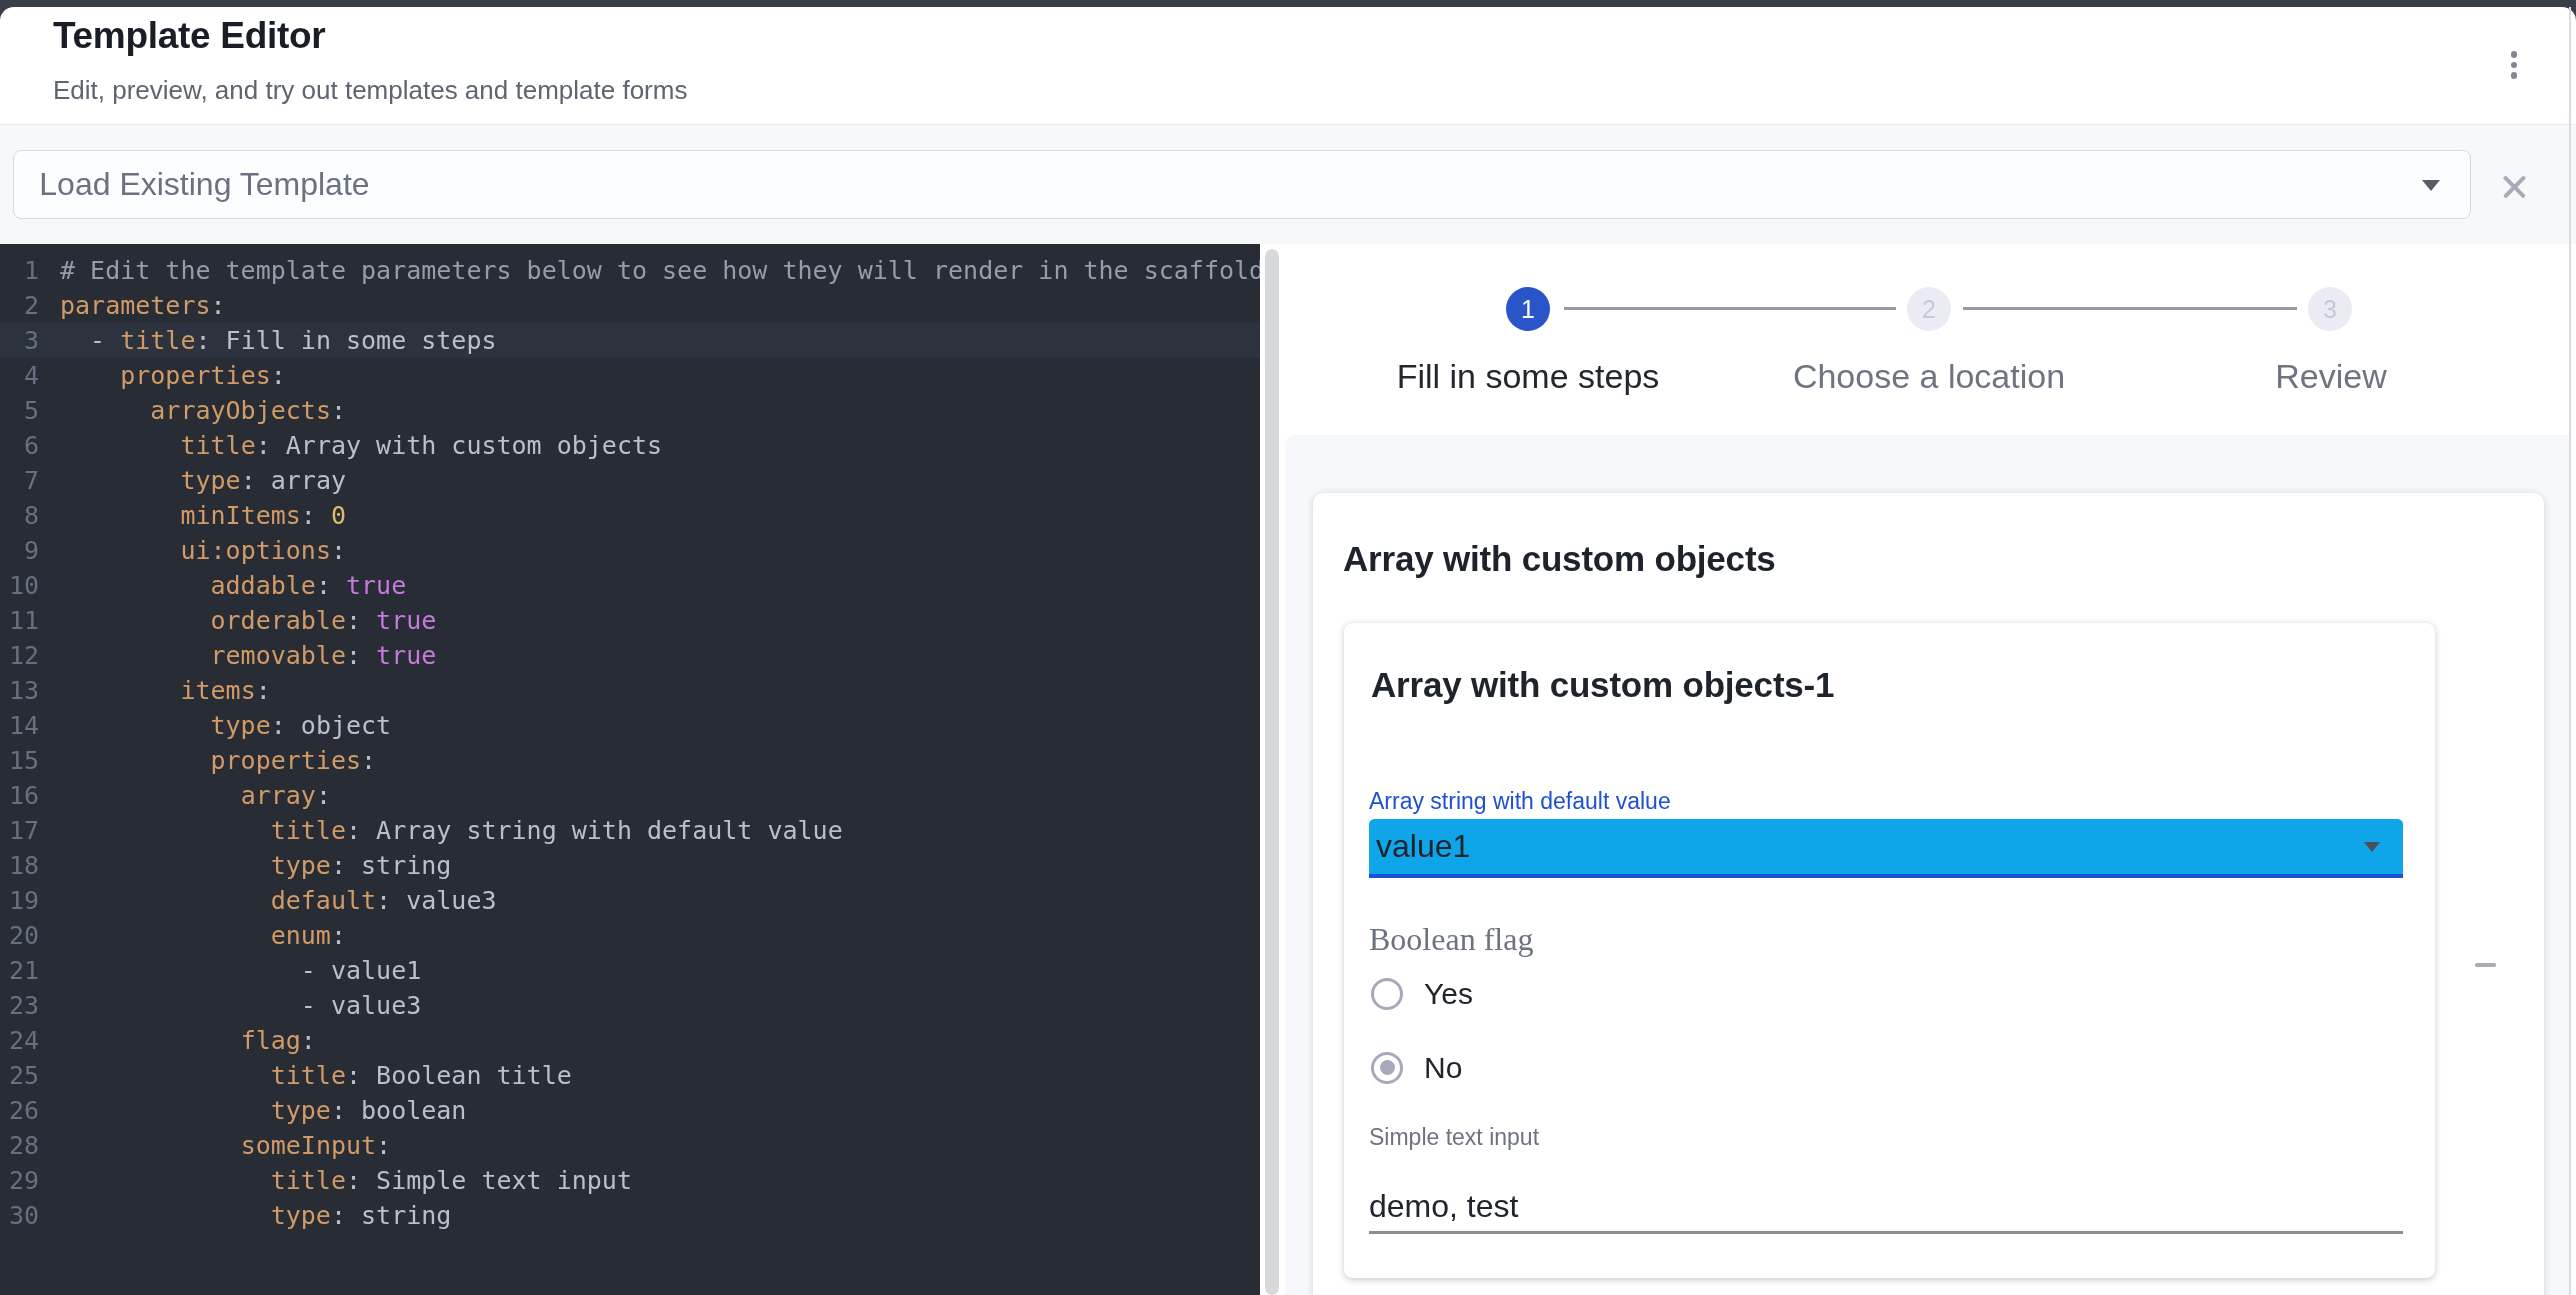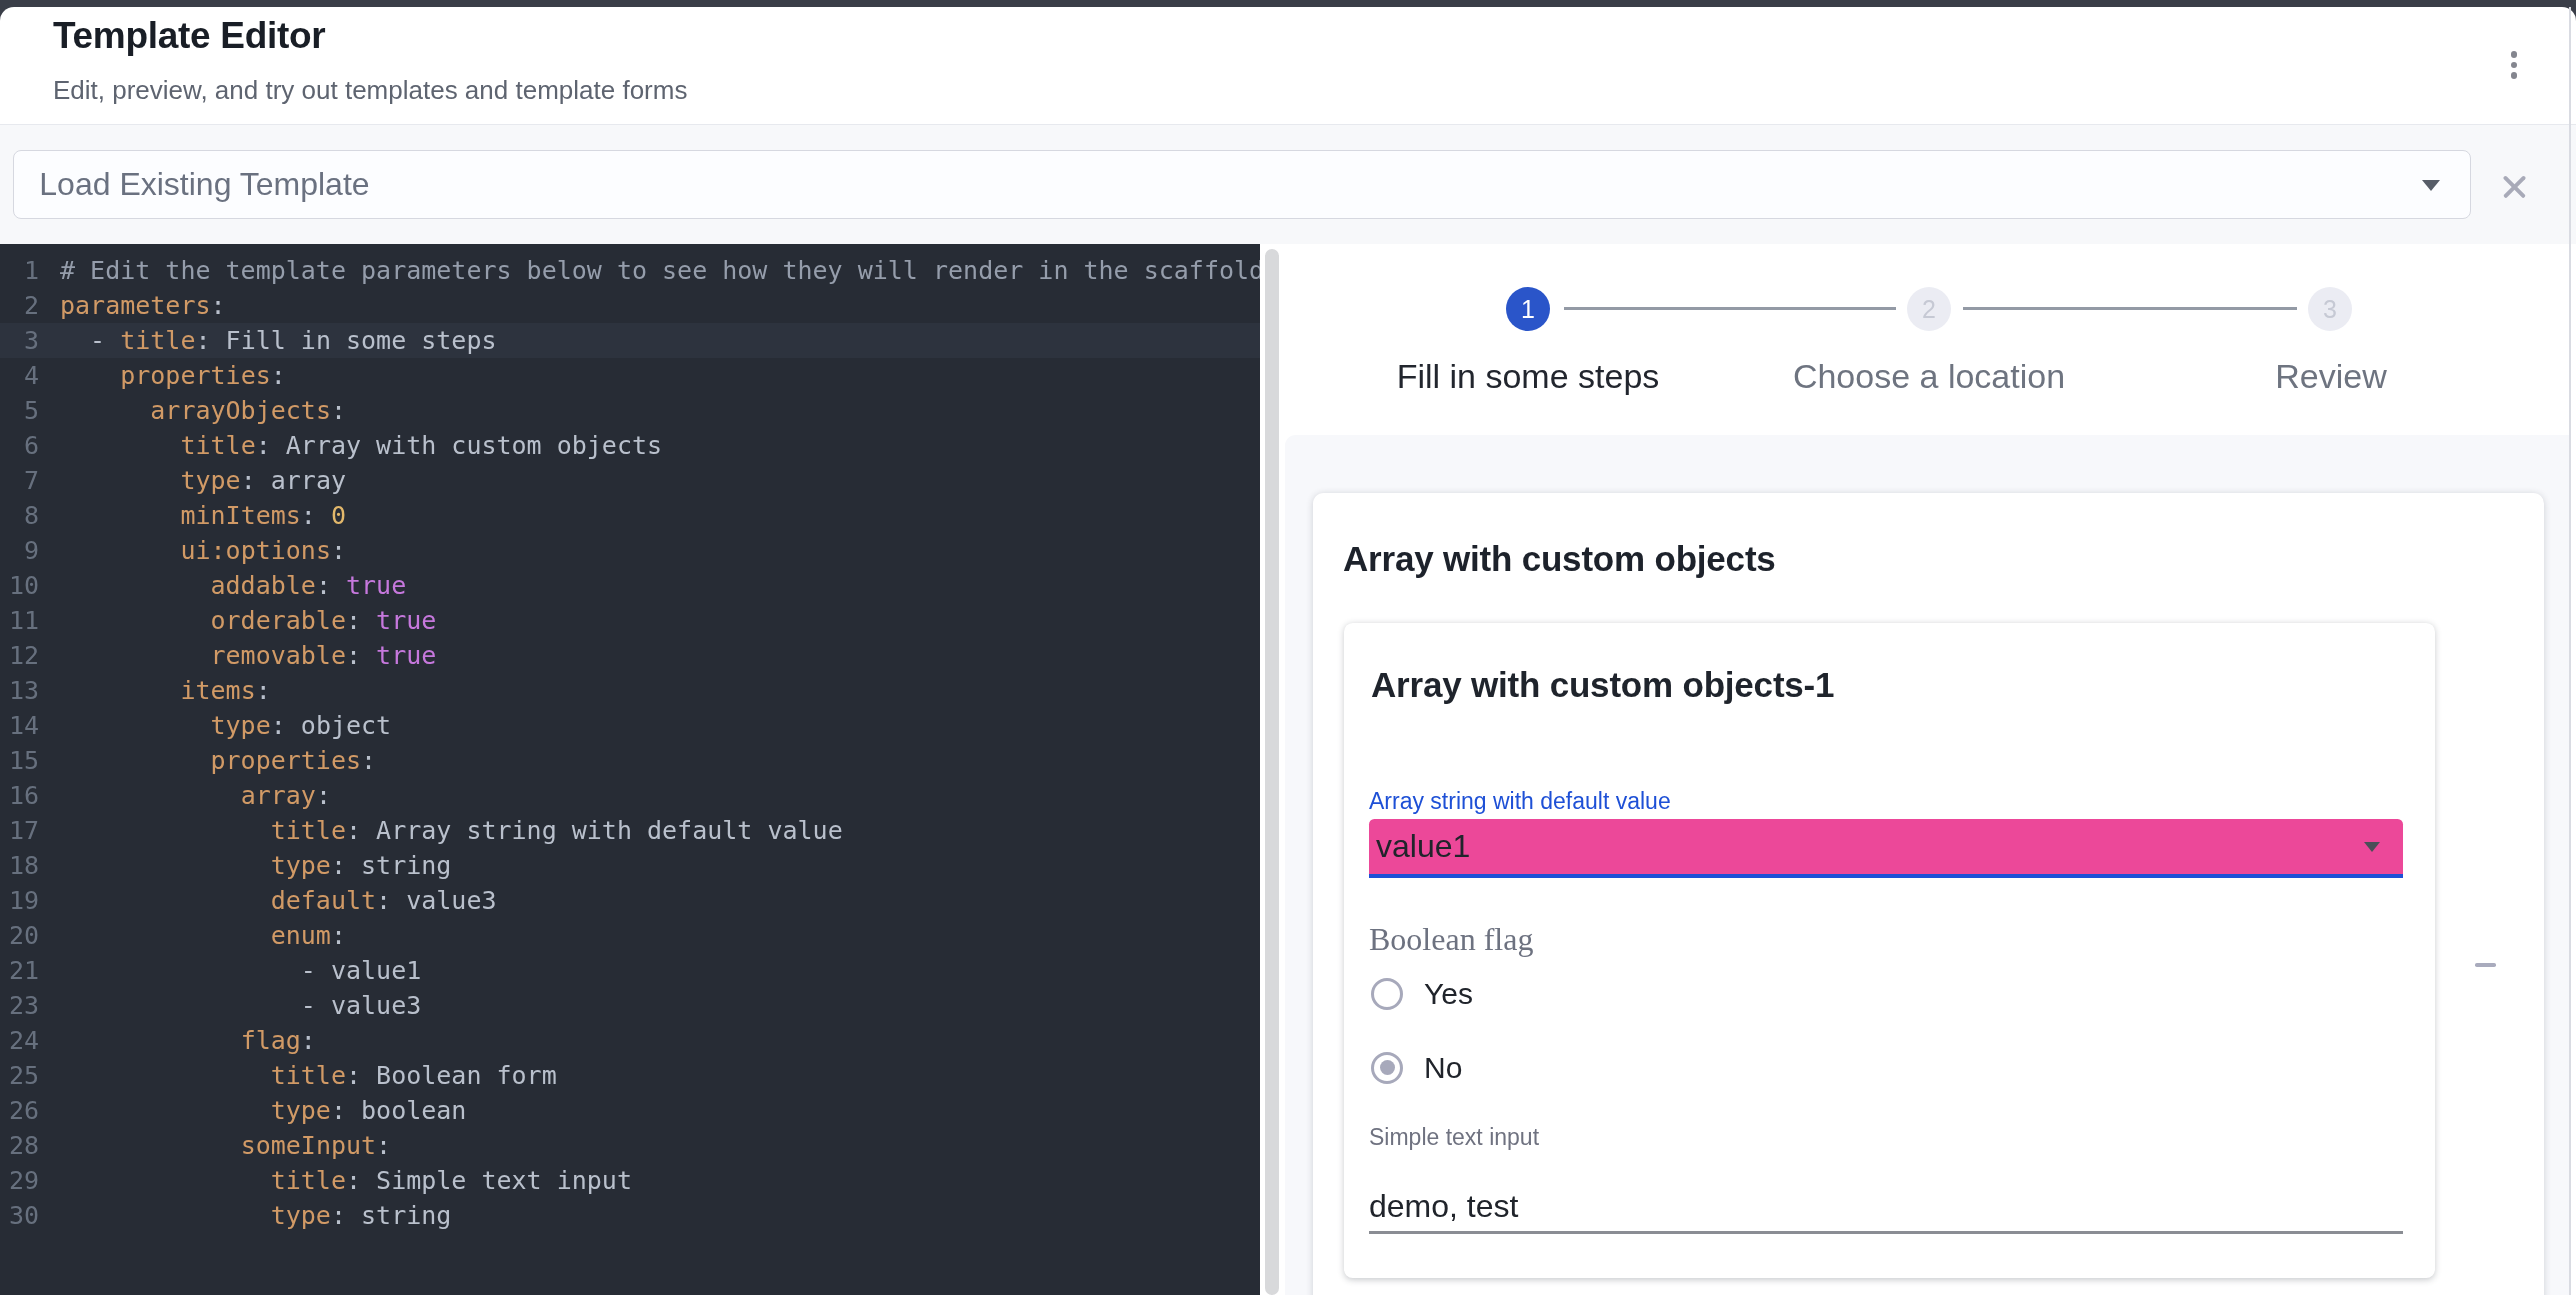--- a/index.html
+++ b/index.html
@@ -47,21 +47,21 @@
   .step-label.active{color:#22262e;font-weight:500;}
   .step-label.inactive{color:#6e7480;font-weight:400;}
   
   .outer-card{left:1313px;top:493px;width:1231px;height:822px;background:#ffffff;border-radius:10.6px;
     box-shadow:0 1.8px 7px rgba(40,46,60,0.20);}
   .section-title{left:1343px;top:539px;font-size:35px;font-weight:700;color:#1d222b;letter-spacing:-0.2px;}
   .inner-card{left:1344px;top:623px;width:1091px;height:655px;background:#ffffff;border-radius:8.8px;
     box-shadow:0 1.8px 6.2px rgba(40,46,60,0.25);}
   .item-title{left:1371px;top:665px;font-size:35px;font-weight:700;color:#1f242c;letter-spacing:-0.2px;}
   .field-label-blue{left:1369px;top:788px;font-size:23px;color:#1e50d6;}
-  .select-field{left:1369px;top:819px;width:1034px;height:55px;background:#ec4899;border-radius:5.3px 5.3px 0 0;
+  .select-field{left:1369px;top:819px;width:1034px;height:55px;background:#0ea5e9;border-radius:5.3px 5.3px 0 0;
     display:flex;align-items:center;cursor:pointer;}
   .select-value{margin-left:7px;font-size:32px;color:#20242b;}
   .select-caret{position:absolute;right:23px;top:23px;width:0;height:0;
     border-left:8.8px solid transparent;border-right:8.8px solid transparent;border-top:10.6px solid #4a4f58;}
   .select-underline{left:1369px;top:874px;width:1034px;height:4.4px;background:#1e50d6;}
   .bool-label{left:1369px;top:921px;font-size:32px;color:#6d7280;font-family:Liberation Serif, serif;}
   .radio-row{position:absolute;left:1371px;height:39px;display:flex;align-items:center;cursor:pointer;}
   .radio-row.r1{top:974px;} .radio-row.r2{top:1048px;}
   .radio-ring{width:26px;height:26px;border:3.5px solid #a7a9bb;border-radius:50%;display:flex;
     align-items:center;justify-content:center;flex:0 0 auto;}
@@ -116,21 +116,21 @@
     <div class="crow"><span class="ln">14</span><span class="code"><span class="tok-p">          </span><span class="tok-k">type</span><span class="tok-p">: object</span></span></div>
     <div class="crow"><span class="ln">15</span><span class="code"><span class="tok-p">          </span><span class="tok-k">properties</span><span class="tok-p">:</span></span></div>
     <div class="crow"><span class="ln">16</span><span class="code"><span class="tok-p">            </span><span class="tok-k">array</span><span class="tok-p">:</span></span></div>
     <div class="crow"><span class="ln">17</span><span class="code"><span class="tok-p">              </span><span class="tok-k">title</span><span class="tok-p">: Array string with default value</span></span></div>
     <div class="crow"><span class="ln">18</span><span class="code"><span class="tok-p">              </span><span class="tok-k">type</span><span class="tok-p">: string</span></span></div>
     <div class="crow"><span class="ln">19</span><span class="code"><span class="tok-p">              </span><span class="tok-k">default</span><span class="tok-p">: value3</span></span></div>
     <div class="crow"><span class="ln">20</span><span class="code"><span class="tok-p">              </span><span class="tok-k">enum</span><span class="tok-p">:</span></span></div>
     <div class="crow"><span class="ln">21</span><span class="code"><span class="tok-p">                - value1</span></span></div>
     <div class="crow"><span class="ln">23</span><span class="code"><span class="tok-p">                - value3</span></span></div>
     <div class="crow"><span class="ln">24</span><span class="code"><span class="tok-p">            </span><span class="tok-k">flag</span><span class="tok-p">:</span></span></div>
-    <div class="crow"><span class="ln">25</span><span class="code"><span class="tok-p">              </span><span class="tok-k">title</span><span class="tok-p">: Boolean form</span></span></div>
+    <div class="crow"><span class="ln">25</span><span class="code"><span class="tok-p">              </span><span class="tok-k">title</span><span class="tok-p">: Boolean title</span></span></div>
     <div class="crow"><span class="ln">26</span><span class="code"><span class="tok-p">              </span><span class="tok-k">type</span><span class="tok-p">: boolean</span></span></div>
     <div class="crow"><span class="ln">28</span><span class="code"><span class="tok-p">            </span><span class="tok-k">someInput</span><span class="tok-p">:</span></span></div>
     <div class="crow"><span class="ln">29</span><span class="code"><span class="tok-p">              </span><span class="tok-k">title</span><span class="tok-p">: Simple text input</span></span></div>
     <div class="crow"><span class="ln">30</span><span class="code"><span class="tok-p">              </span><span class="tok-k">type</span><span class="tok-p">: string</span></span></div>
   </div>
 <div class="abs ed-scrollbar"></div>
 
 <div class="abs pane-bg"></div>
 
 <div id="stepper">

